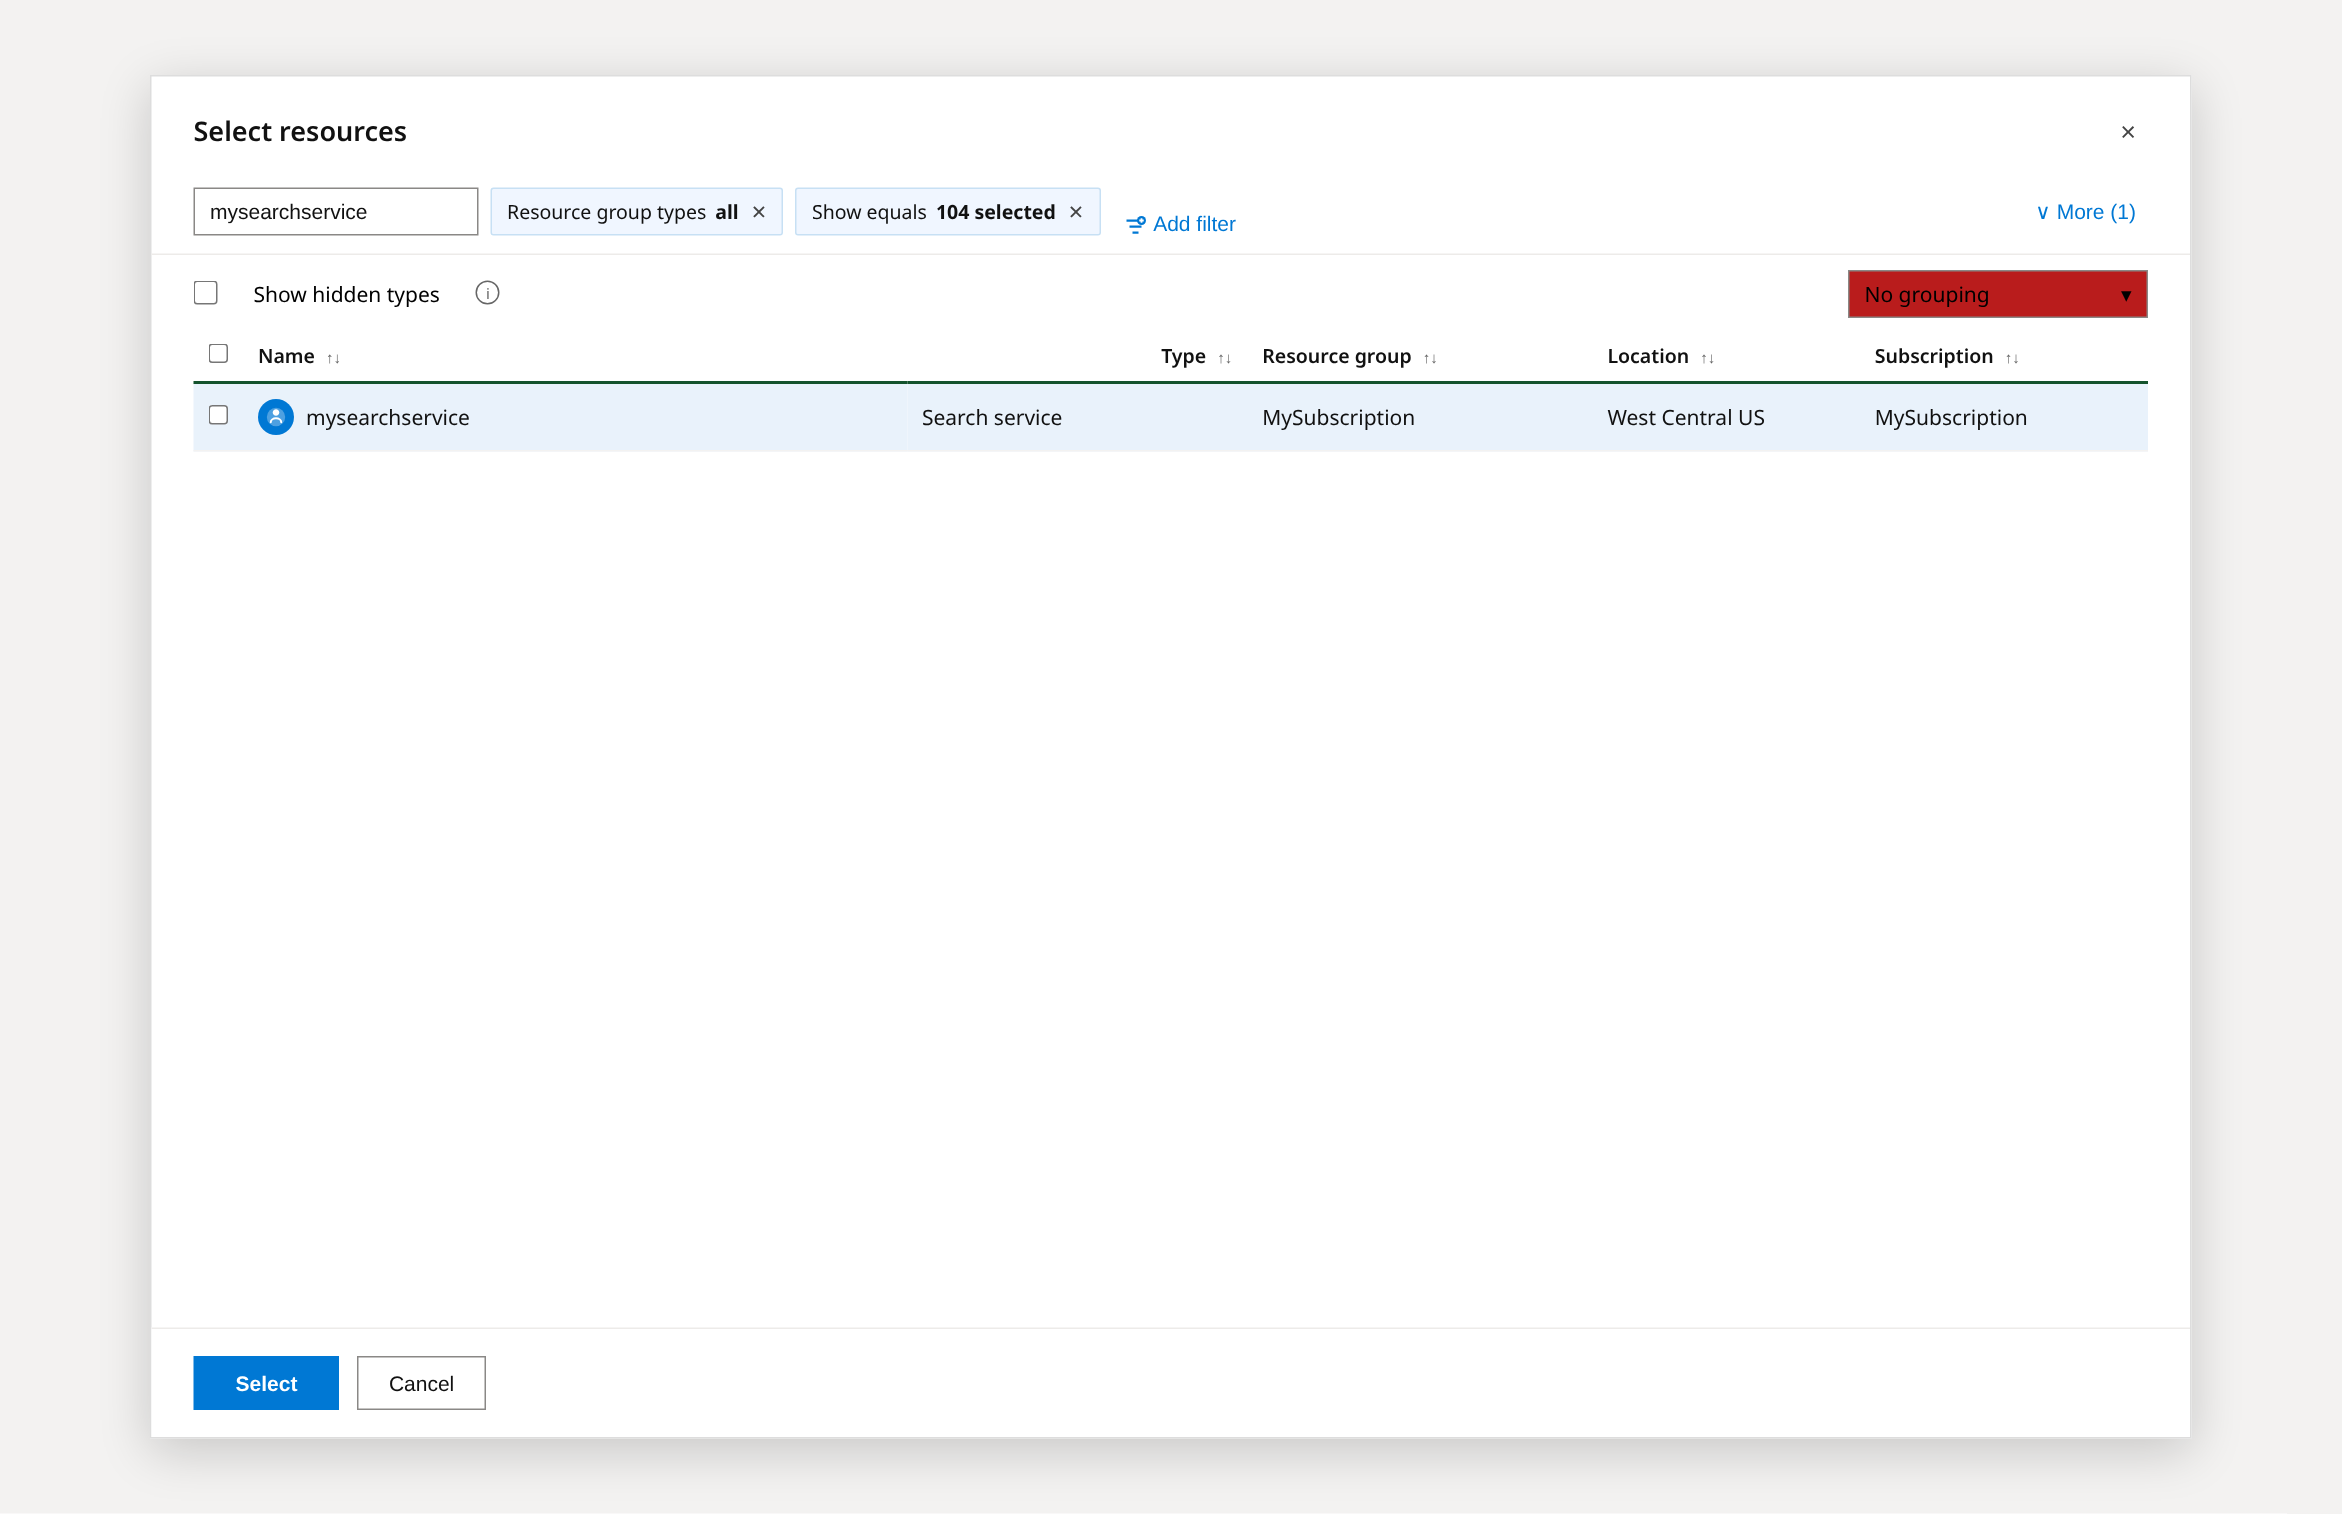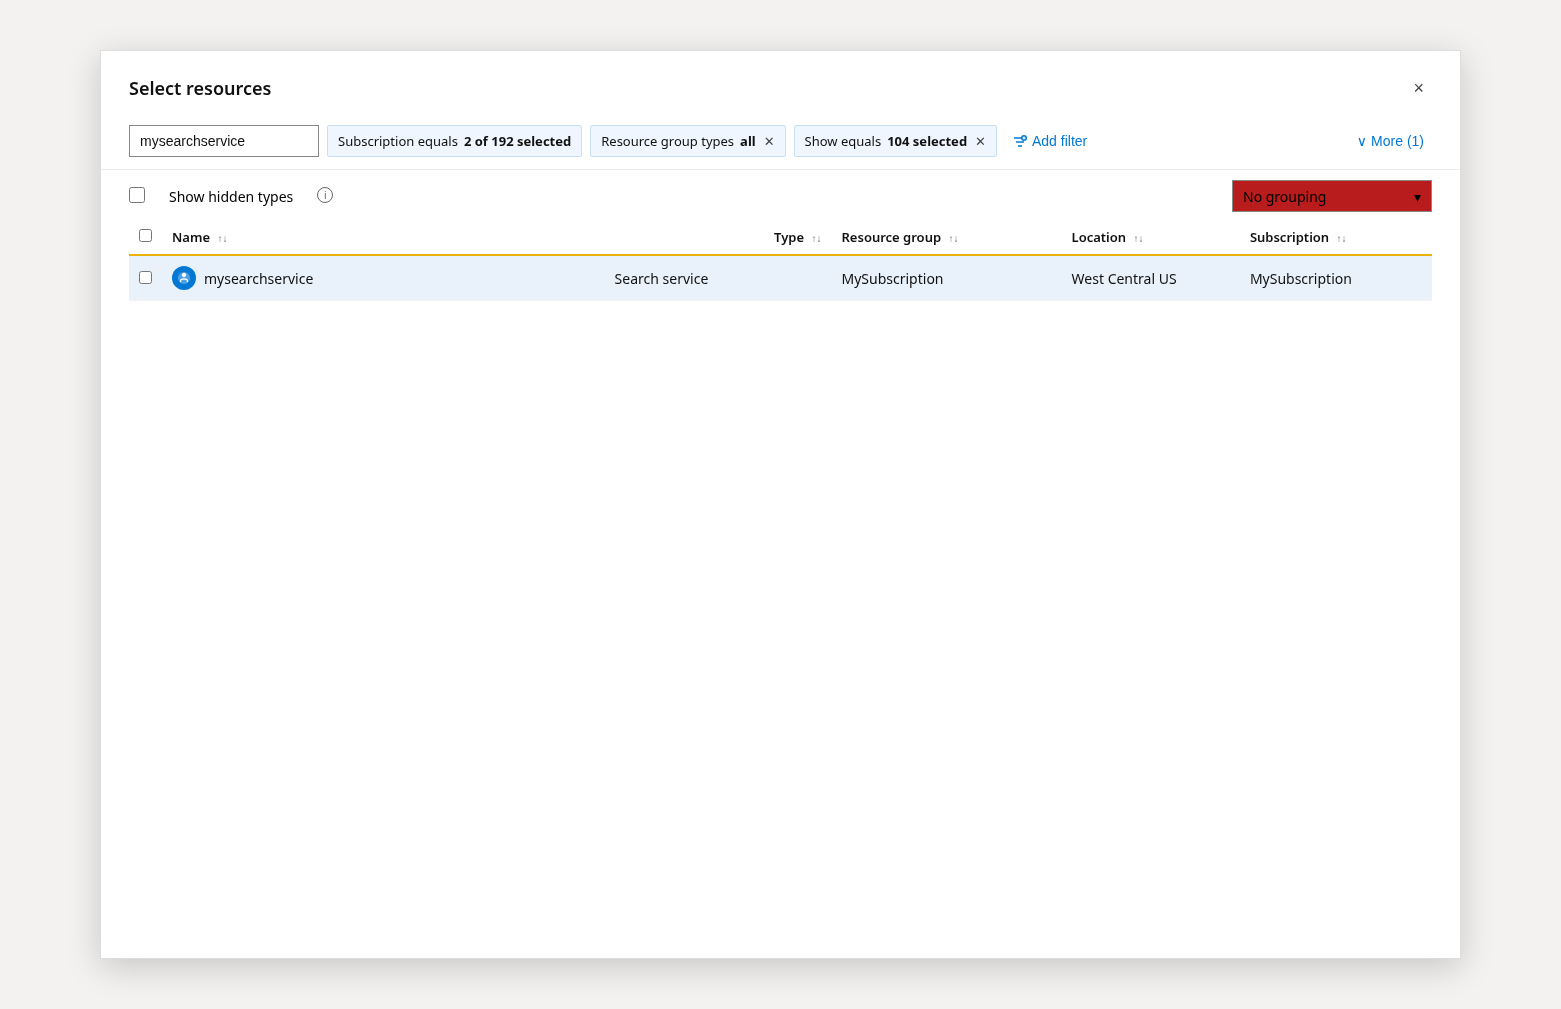--- a/index.html
+++ b/index.html
@@ -74,21 +74,21 @@
     }
     .filter-pill .bold { font-weight: 700; }
     .filter-pill .close-x {
       cursor: pointer;
       font-size: 13px;
       color: #444;
       margin-left: 2px;
     }
     .add-filter-btn {
       display: flex;
-      align-items: center;
+      align-items: flex-end;
       gap: 5px;
       background: none;
       border: none;
       color: #0078d4;
       font-size: 14px;
       cursor: pointer;
       height: 32px;
       padding: 0 8px;
     }
     .more-btn {
@@ -150,21 +150,21 @@
     .table-area {
       flex: 1;
       padding: 0 28px;
       overflow-y: auto;
     }
     table {
       width: 100%;
       border-collapse: collapse;
     }
     thead tr {
-      border-bottom: 2px solid #eab308;
+      border-bottom: 2px solid #14532d;
     }
     thead th {
       text-align: left;
       padding: 8px 10px;
       font-weight: 600;
       font-size: 13px;
       color: #111;
       white-space: nowrap;
       user-select: none;
     }
@@ -244,24 +244,20 @@
 <div class="dialog">
 
   <div class="dialog-header">
     <span class="dialog-title">Select resources</span>
     <button class="close-btn">×</button>
   </div>
 
   <div class="toolbar">
     <input class="search-input" type="text" value="mysearchservice" style="">
 
-    <div class="filter-pill">
-      <span>Subscription equals </span>
-      <span class="bold">2 of 192 selected</span>
-    </div>
 
     <div class="filter-pill">
       <span>Resource group types </span>
       <span class="bold">all</span>
       <span class="close-x">✕</span>
     </div>
 
     <div class="filter-pill">
       <span>Show equals </span>
       <span class="bold">104 selected</span>
@@ -355,13 +351,17 @@
             <span>West Central US</span>
           </td>
           <td>
             <span>MySubscription</span>
           </td>
         </tr>
       </tbody>
     </table>
   </div>
 
+  <div class="dialog-footer">
+    <button class="btn-select">Select</button>
+    <button class="btn-cancel">Cancel</button>
+  </div>
 </div>
 
 </body></html>

